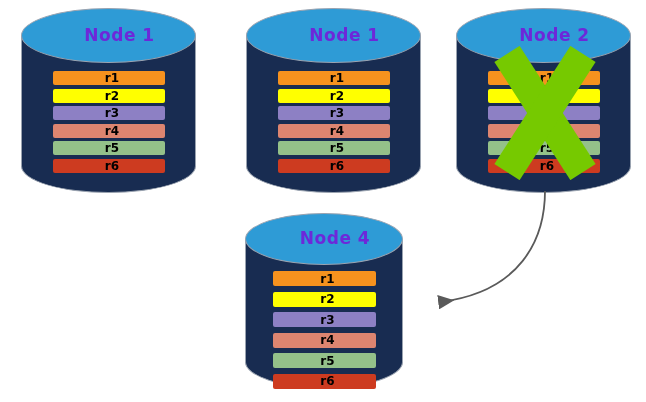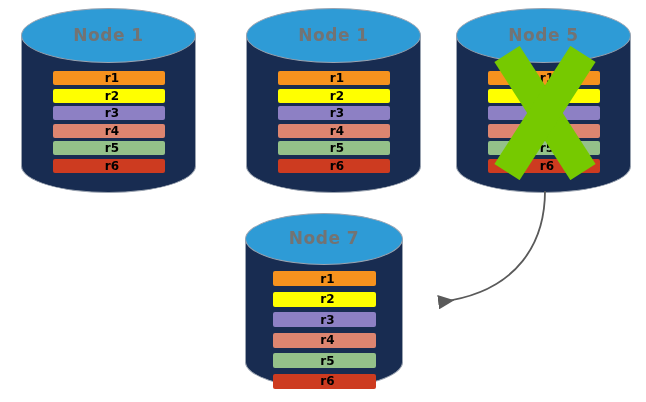--- a/index.html
+++ b/index.html
@@ -47,24 +47,24 @@
   .cyl-top {
     position: absolute;
     left: 0;
     background: #2e9bd6;
     border: 1.5px solid #9aa3b0;
     box-sizing: border-box;
     border-radius: 50%;
   }
   .cyl-title {
     position: absolute;
-    left: 0;
+    left: 11px;
     width: 100%;
     text-align: center;
-    color: #737373;
+    color: #6d28d9;
     font-weight: bold;
     letter-spacing: 0.5px;
     white-space: nowrap;
     pointer-events: none;
   }
 
   
   .rows {
     position: absolute;
     left: 0;
@@ -130,35 +130,35 @@
         <div class="row-stripe" style="left: 32px; width: 112px; height: 14px; top: 35.2px; background: rgb(141, 128, 196); font-size: 12px;">r3</div>
         <div class="row-stripe" style="left: 32px; width: 112px; height: 14px; top: 52.8px; background: rgb(221, 133, 112); font-size: 12px;">r4</div>
         <div class="row-stripe" style="left: 32px; width: 112px; height: 14px; top: 70.4px; background: rgb(148, 193, 137); font-size: 12px;">r5</div>
         <div class="row-stripe" style="left: 32px; width: 112px; height: 14px; top: 88px; background: rgb(205, 59, 32); font-size: 12px;">r6</div>
       </div>
     </div>
     <div class="node" style="left: 456px; top: 8px; width: 175px; height: 185px;">
       <div class="cyl-body" style="top: 27.5px; width: 175px; height: 131.5px; border-top: none; border-bottom: none;"></div>
       <div class="cyl-bottom" style="top: 158px; width: 175px; height: 27px;"></div>
       <div class="cyl-top" style="top: 0px; width: 175px; height: 55px;"></div>
-      <div class="cyl-title" style="top: 16.5px; font-size: 17px;">Node  5</div>
+      <div class="cyl-title" style="top: 16.5px; font-size: 17px;">Node  2</div>
       <div class="rows" style="top: 63px;">
         <div class="row-stripe" style="left: 32px; width: 112px; height: 14px; top: 0px; background: rgb(246, 146, 30); font-size: 12px;">r1</div>
         <div class="row-stripe" style="left: 32px; width: 112px; height: 14px; top: 17.6px; background: rgb(255, 255, 0); font-size: 12px;">r2</div>
         <div class="row-stripe" style="left: 32px; width: 112px; height: 14px; top: 35.2px; background: rgb(141, 128, 196); font-size: 12px;">r3</div>
         <div class="row-stripe" style="left: 32px; width: 112px; height: 14px; top: 52.8px; background: rgb(221, 133, 112); font-size: 12px;">r4</div>
         <div class="row-stripe" style="left: 32px; width: 112px; height: 14px; top: 70.4px; background: rgb(148, 193, 137); font-size: 12px;">r5</div>
         <div class="row-stripe" style="left: 32px; width: 112px; height: 14px; top: 88px; background: rgb(205, 59, 32); font-size: 12px;">r6</div>
       </div>
     </div>
     <div class="node" style="left: 245px; top: 213px; width: 158px; height: 175px;">
       <div class="cyl-body" style="top: 26px; width: 158px; height: 124px; border-top: none; border-bottom: none;"></div>
       <div class="cyl-bottom" style="top: 149px; width: 158px; height: 26px;"></div>
       <div class="cyl-top" style="top: 0px; width: 158px; height: 52px;"></div>
-      <div class="cyl-title" style="top: 15px; font-size: 17px;">Node  7</div>
+      <div class="cyl-title" style="top: 15px; font-size: 17px;">Node  4</div>
       <div class="rows" style="top: 58px;">
         <div class="row-stripe" style="left: 28px; width: 103px; height: 15px; top: 0px; background: rgb(246, 146, 30); font-size: 12px;">r1</div>
         <div class="row-stripe" style="left: 28px; width: 103px; height: 15px; top: 20.5px; background: rgb(255, 255, 0); font-size: 12px;">r2</div>
         <div class="row-stripe" style="left: 28px; width: 103px; height: 15px; top: 41px; background: rgb(141, 128, 196); font-size: 12px;">r3</div>
         <div class="row-stripe" style="left: 28px; width: 103px; height: 15px; top: 61.5px; background: rgb(221, 133, 112); font-size: 12px;">r4</div>
         <div class="row-stripe" style="left: 28px; width: 103px; height: 15px; top: 82px; background: rgb(148, 193, 137); font-size: 12px;">r5</div>
         <div class="row-stripe" style="left: 28px; width: 103px; height: 15px; top: 102.5px; background: rgb(205, 59, 32); font-size: 12px;">r6</div>
       </div>
     </div>
     <svg class="fail-x" width="104" height="134" style="left: 493px; top: 46px;">

